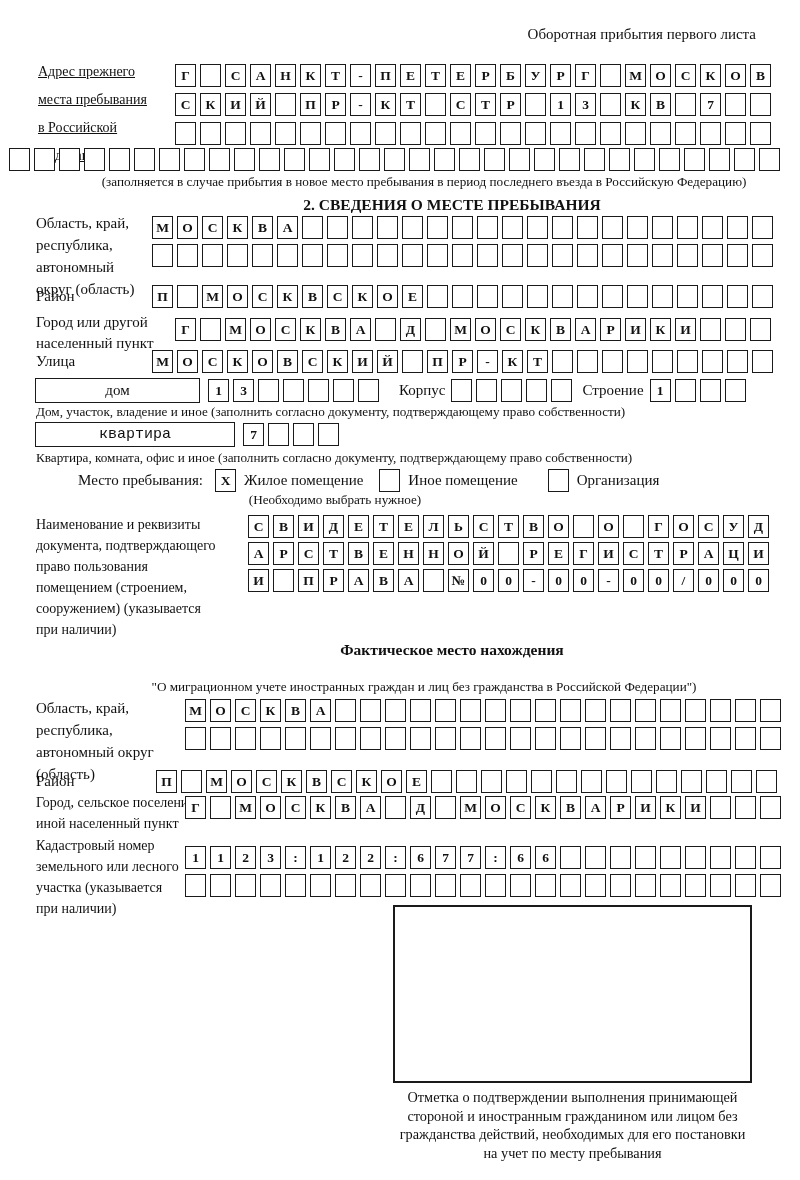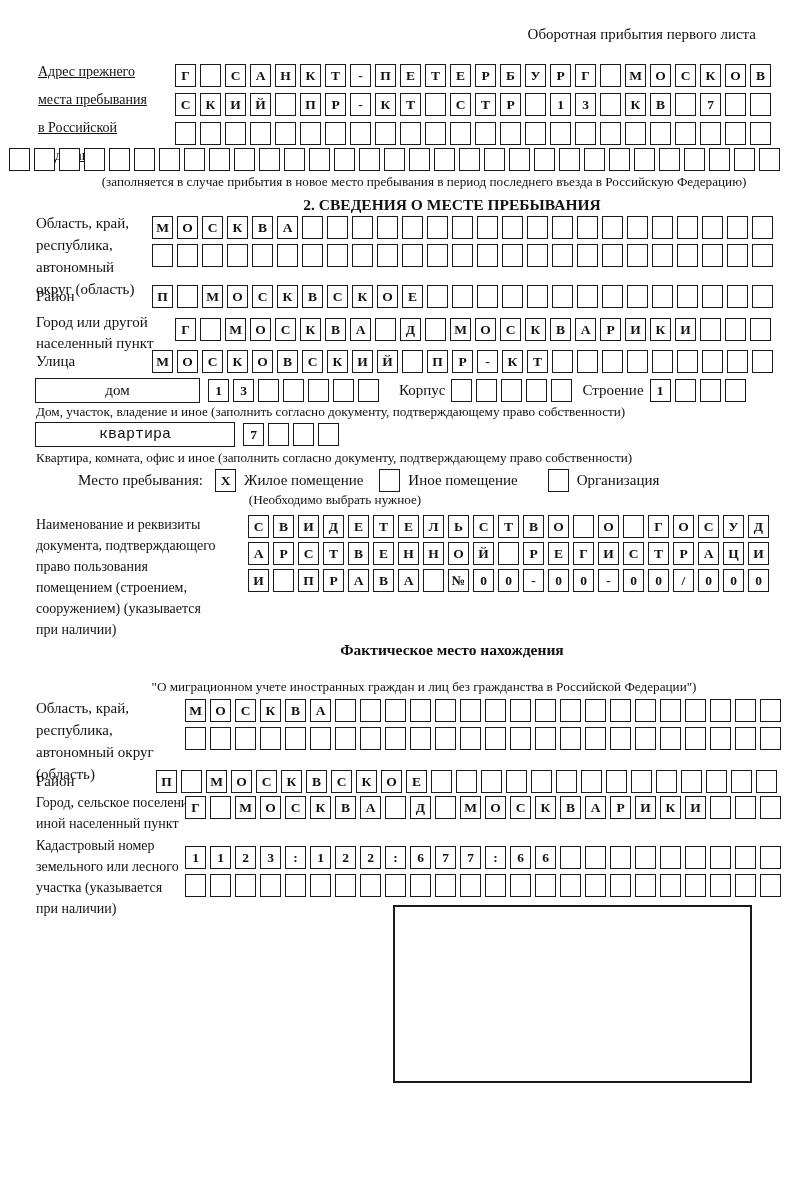--- a/index.html
+++ b/index.html
@@ -605,14 +605,18 @@
       <span class="cell"></span>
       <span class="cell"></span>
       <span class="cell"></span>
       <span class="cell"></span>
       <span class="cell"></span>
       <span class="cell"></span>
       <span class="cell"></span>
     </div>
 
   <div class="abs stamp-box" style="left:393px;top:905px;width:359px;height:178px;"></div>
+  <div class="abs stamp-cap" style="left:385px;top:1088px;width:375px;">Отметка о подтверждении выполнения принимающей
+стороной и иностранным гражданином или лицом без
+гражданства действий, необходимых для его постановки
+на учет по месту пребывания</div>
 
 </div>
 
 </body></html>

